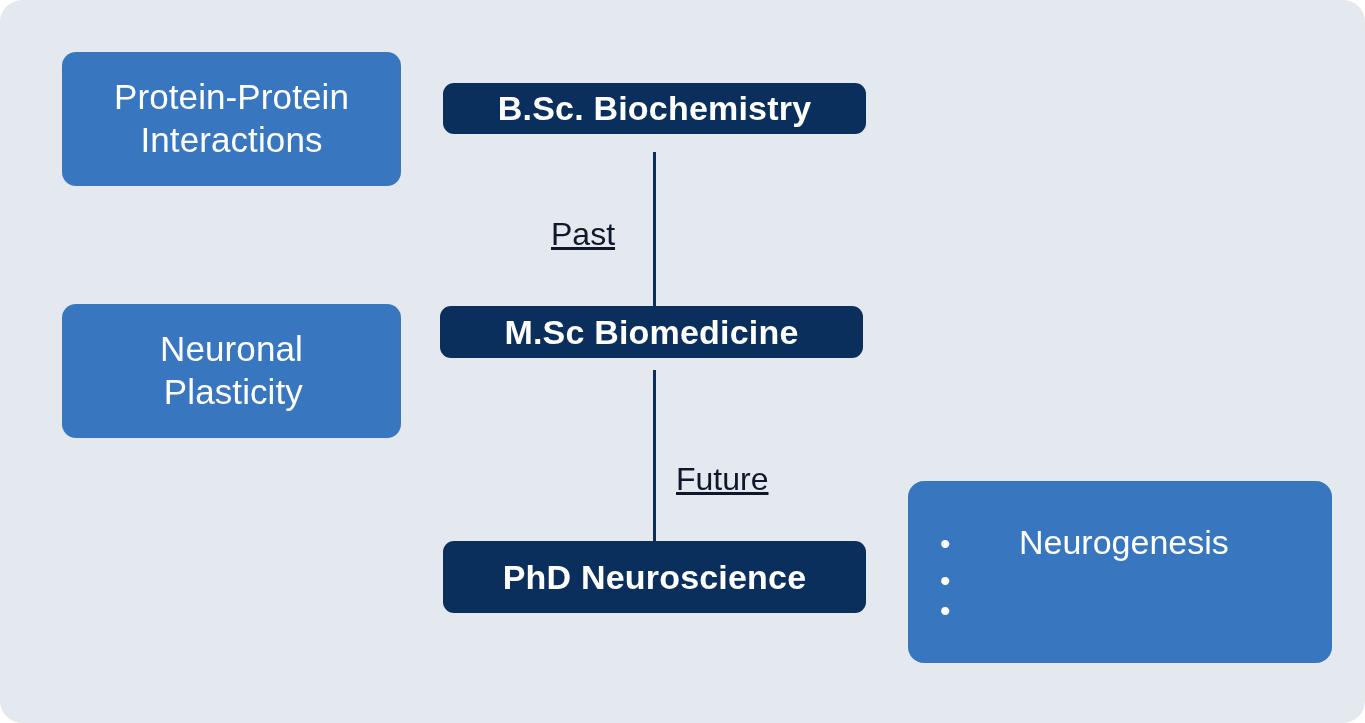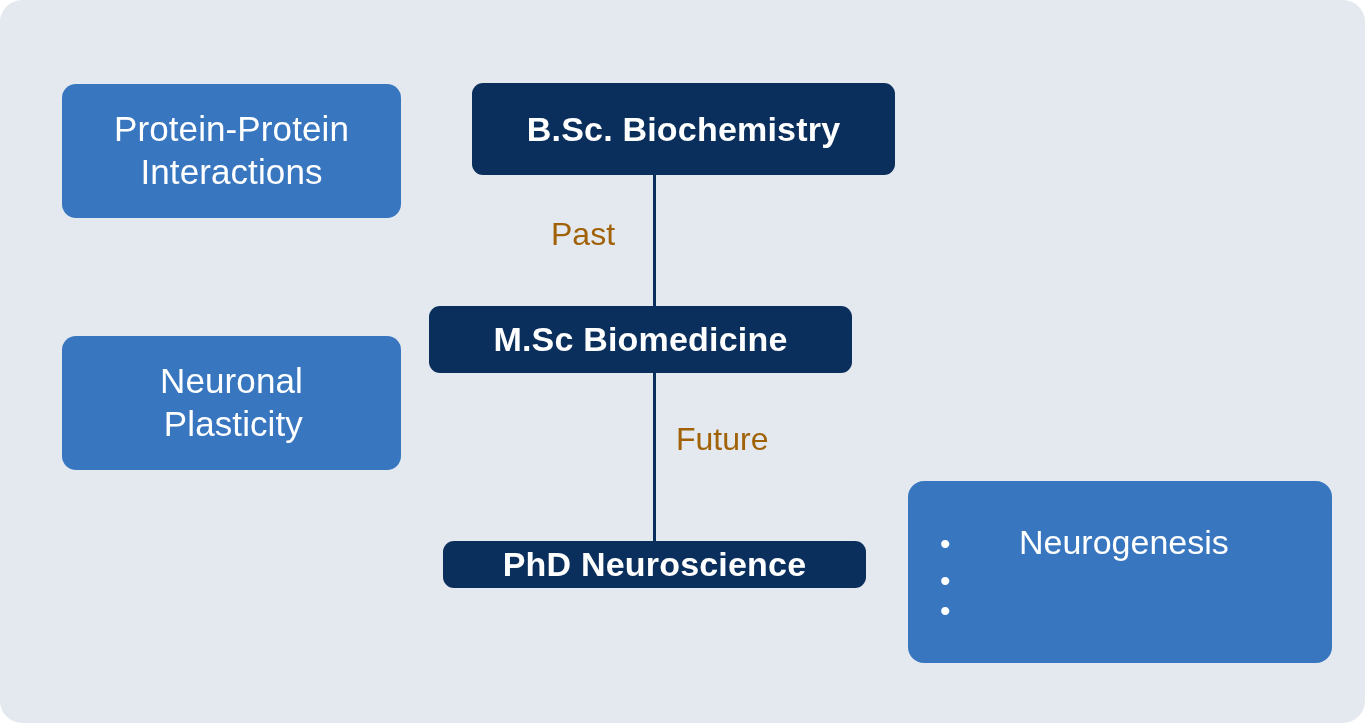--- a/index.html
+++ b/index.html
@@ -31,21 +31,20 @@
     background: #3877c0;
     border-radius: 14px;
     display: flex;
     align-items: center;
     justify-content: center;
     color: #ffffff;
     text-align: center;
     font-weight: 400;
     line-height: 1.22;
     box-sizing: border-box;
-    margin-top: 32px;
   }
   .topic-card .topic-label {
     display: block;
     white-space: pre-line;
     font-size: 35px;
     letter-spacing: 0.1px;
   }
 
   #topic-ppi   { left: 62px;  top: 52px;  width: 339px; height: 134px; }
   #topic-plast { left: 62px;  top: 304px; width: 339px; height: 134px; text-align: right; }
@@ -101,46 +100,47 @@
     display: flex;
     align-items: center;
     justify-content: center;
     color: #ffffff;
     font-weight: bold;
     font-size: 34px;
     letter-spacing: 0.2px;
     box-sizing: border-box;
     z-index: 3;
   }
-  #degree-bsc { left: 443px; top: 83px;  width: 423px; height: 92px; margin-left: 29px; }
-  #degree-msc { left: 429px; top: 306px; width: 423px; height: 67px; }
-  #degree-phd { left: 443px; top: 541px; width: 423px; height: 47px; }
+  #degree-bsc { left: 443px; top: 83px;  width: 423px; height: 51px; }
+  #degree-msc { left: 440px; top: 306px; width: 423px; height: 52px; }
+  #degree-phd { left: 443px; top: 541px; width: 423px; height: 72px; }
 
   
   .connector {
     position: absolute;
     width: 3px;
     background: #0a2f5c;
     left: 653px;
     z-index: 1;
   }
   #connector-past   { top: 152px; height: 158px; }
   #connector-future { top: 370px; height: 175px; }
 
   
   .connector-label {
     position: absolute;
-    color: #a16207;
+    color: #0f172a;
     font-size: 32px;
     font-weight: 400;
     white-space: nowrap;
     z-index: 2;
+    text-decoration: underline;
   }
   #label-past   { left: 551px; top: 216px; }
-  #label-future { left: 676px; top: 421px; }
+  #label-future { left: 676px; top: 461px; }
 </style>
 </head>
 <body>
 
 <div id="canvas">
 
   <div class="topic-card" id="topic-ppi">
     <span class="topic-label">Protein-Protein
 Interactions</span>
   </div>

